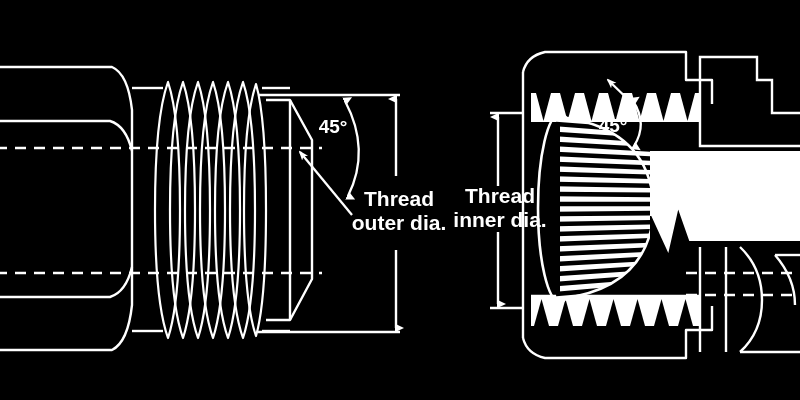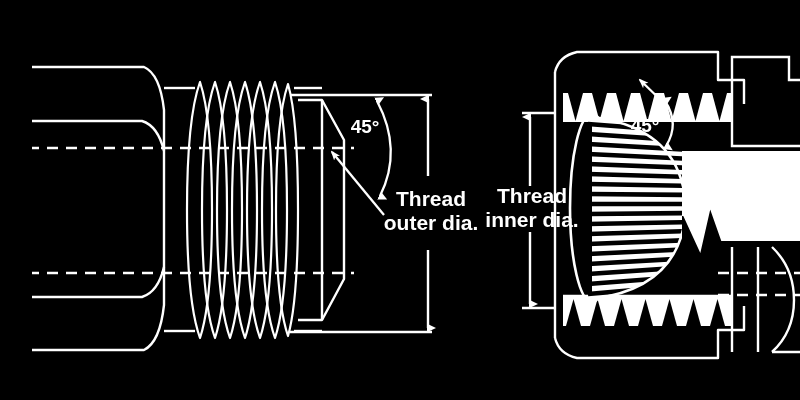--- a/index.html
+++ b/index.html
@@ -1,20 +1,20 @@
 <!DOCTYPE html>
 <html><head>
 <meta charset="utf-8">
 <style>
   html,body{margin:0;padding:0;background:#000;}
   body{
     width:800px;height:400px;overflow:hidden;
     font-family:"Liberation Sans", sans-serif;
   }
-  #stage{position:relative;width:732px;height:400px;background:#000;margin-left:32px;}
+  #stage{position:relative;width:732px;height:400px;background:#000;}
   #stage svg{display:block;position:absolute;top:0;left:0;}
   .lbl{
     fill:#ffffff;
     font-family:"Liberation Sans", sans-serif;
     font-weight:bold;
     text-anchor:middle;
     dominant-baseline:middle;
   }
   .lbl-big{font-size:21px;}
   .lbl-ang{font-size:19px;}

